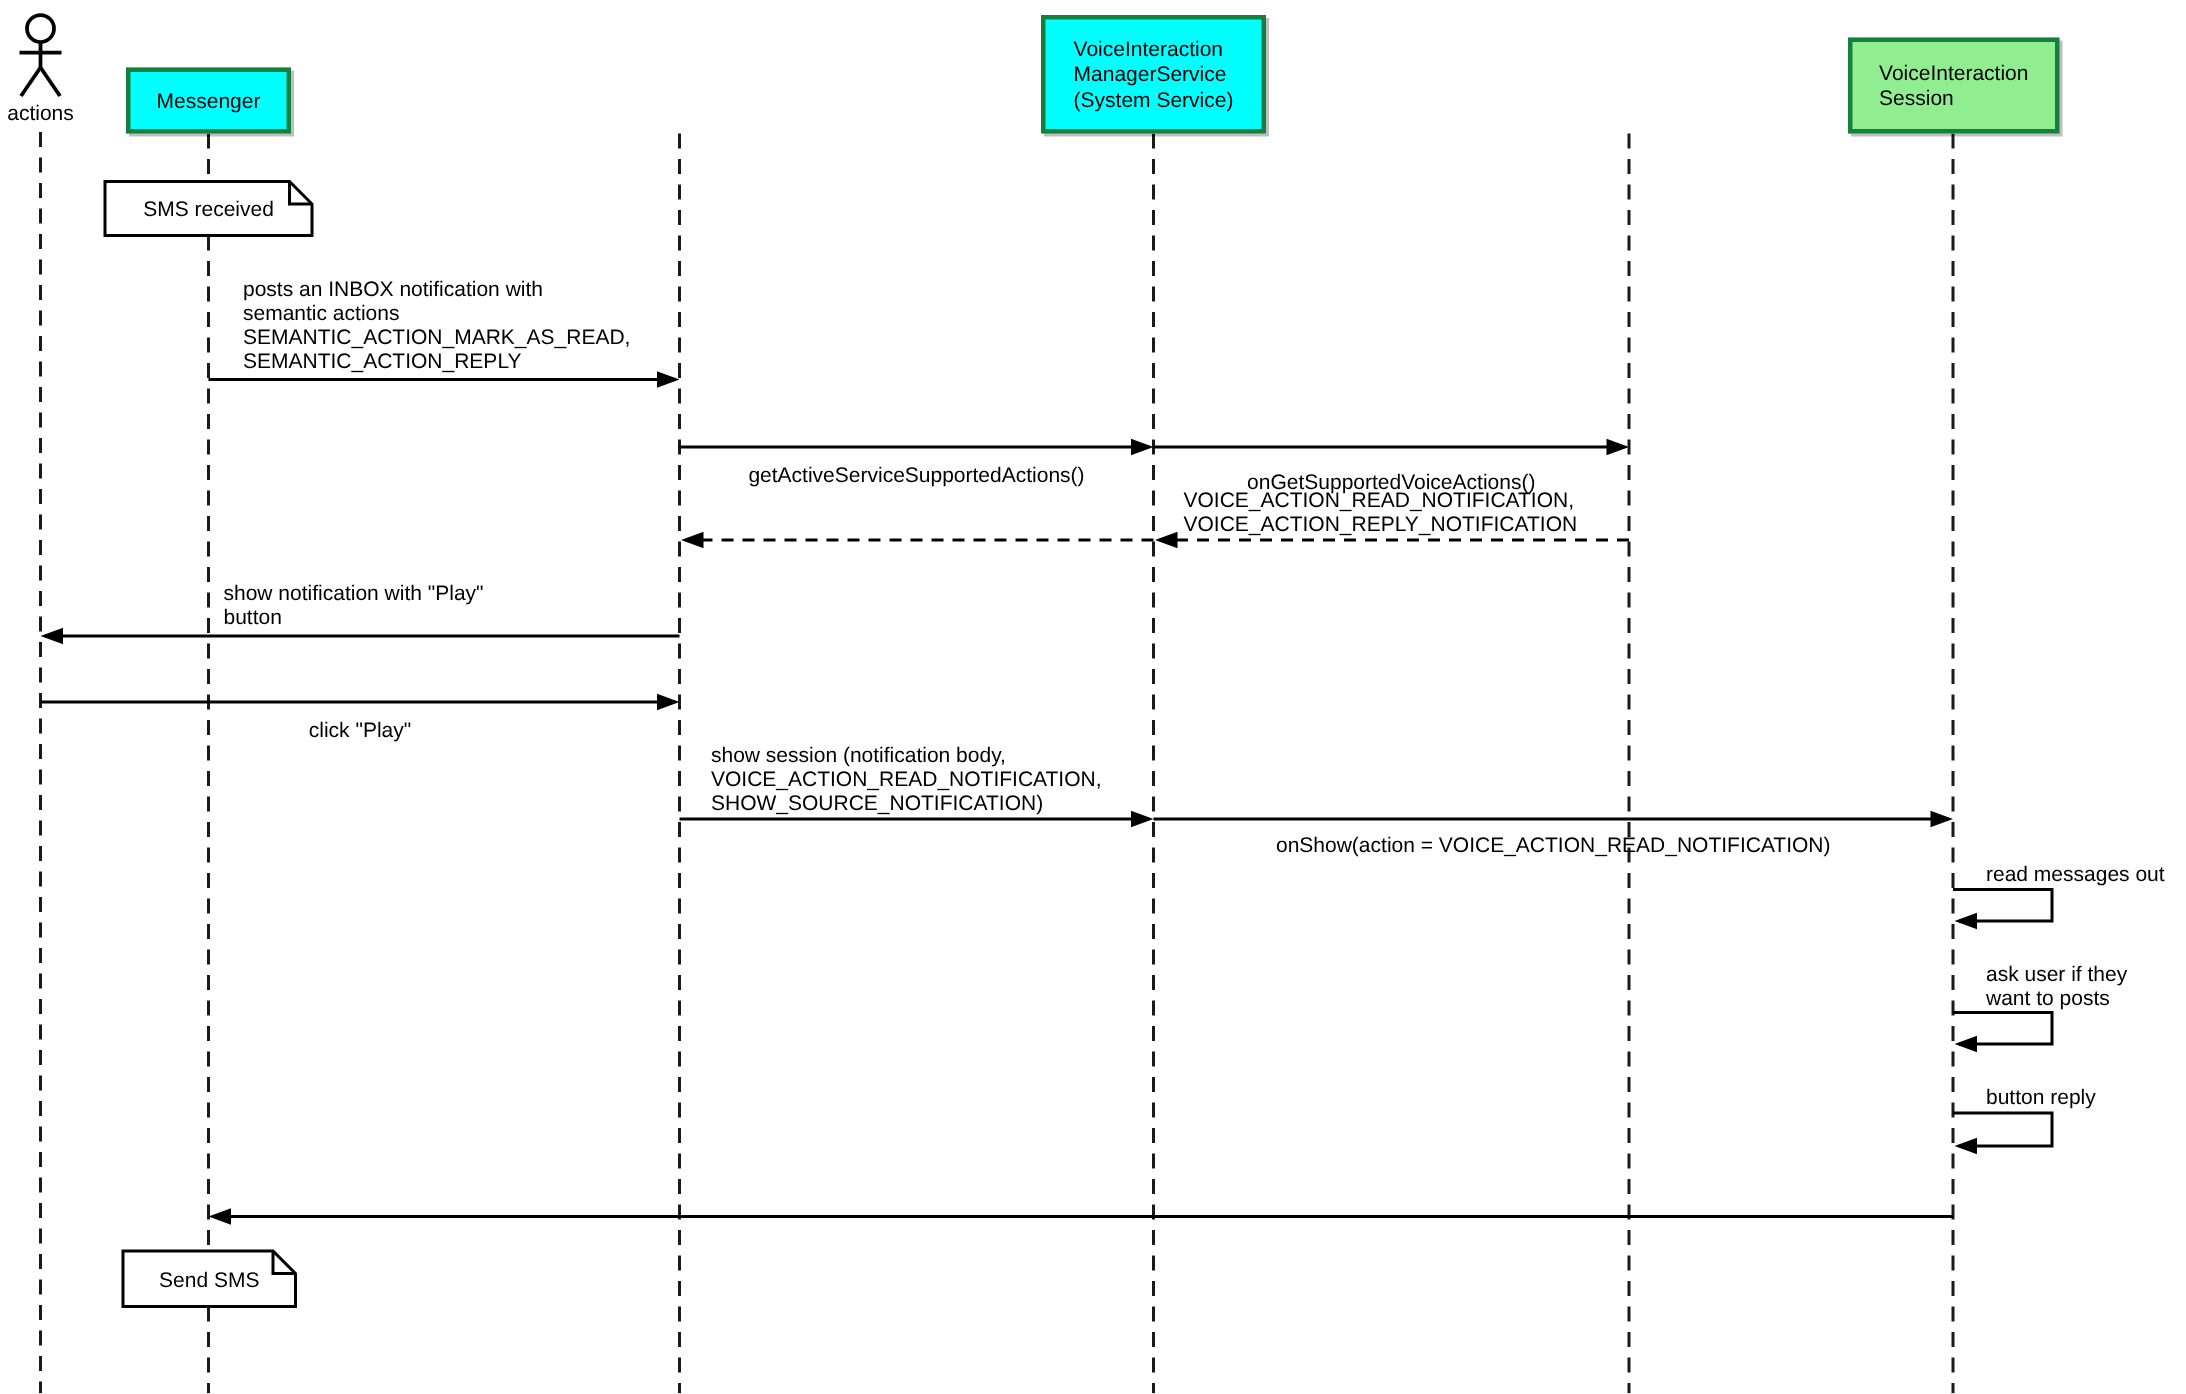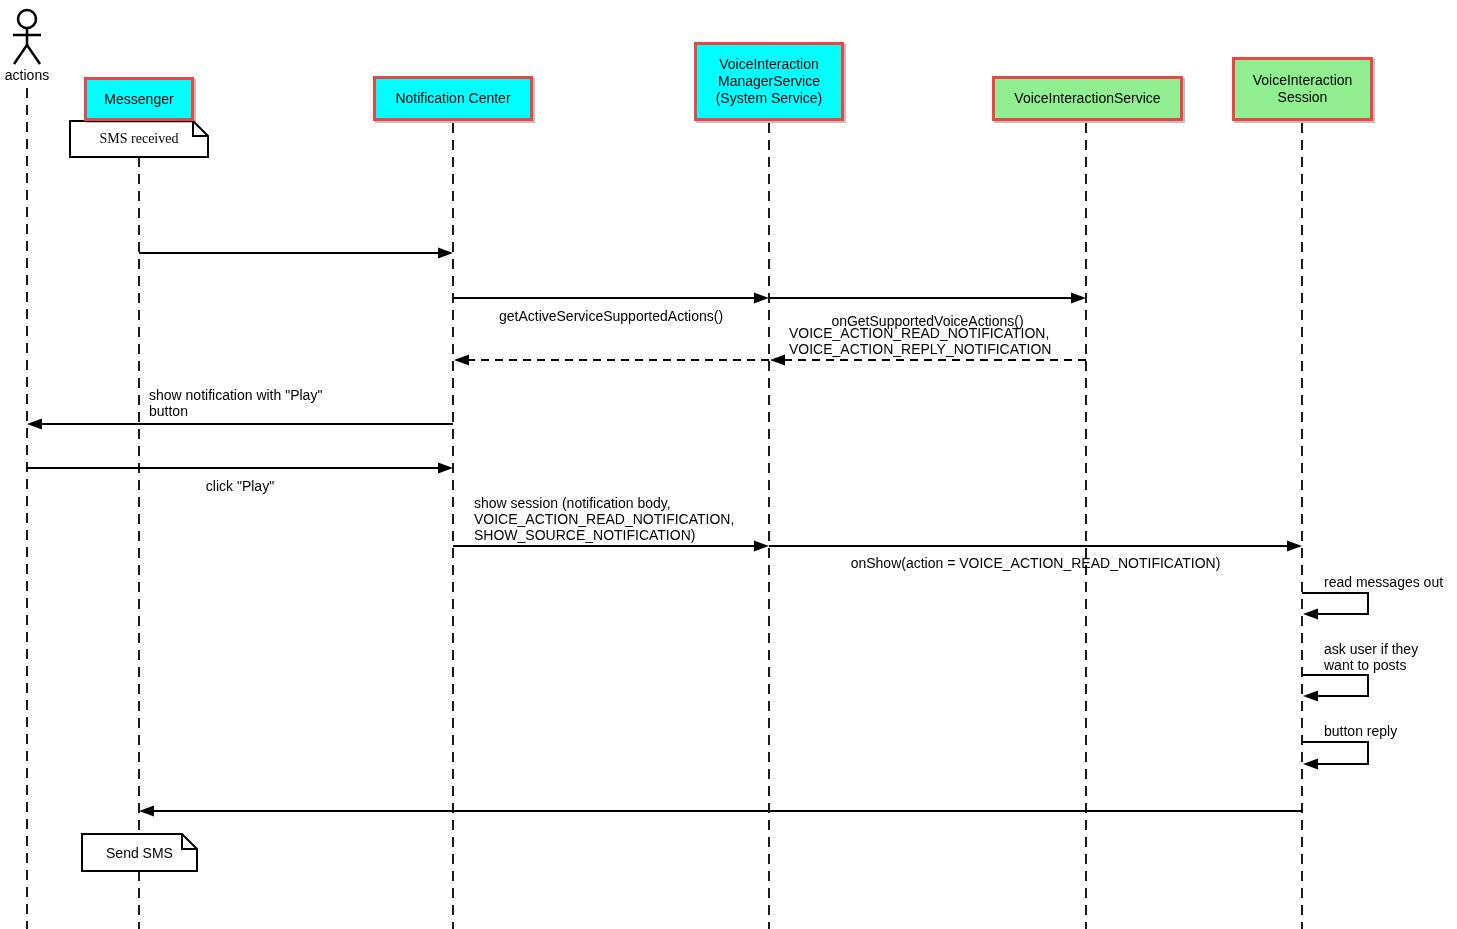--- a/index.html
+++ b/index.html
@@ -8,27 +8,25 @@
     width:1457px; height:929px;
     background:#ffffff;
     font-family:"Liberation Sans", sans-serif;
     color:#000;
     overflow:hidden;
   }
   .layer { position:absolute; left:0; top:0; }
   .pbox {
     position:absolute;
     box-sizing:border-box;
-    border:3px solid #ef4444;
+    border:3px solid #15803d;
     box-shadow:2px 2px 0 rgba(0,0,0,0.25);
     display:flex; align-items:center; justify-content:center;
-    text-align:center;
     font-size:14px; line-height:17px;
     white-space:pre-line;
-    margin-top:32px;
   }
   .cyan  { background:#00ffff; }
   .green { background:#90ee90; }
   .msg {
     position:absolute;
     font-size:14px; line-height:16px;
     white-space:pre-line;
   }
   .center { text-align:center;margin-top:29px; }
   .note-text {
@@ -112,31 +110,33 @@
       <polygon points="1303,764 1318,758.5 1318,769.5" stroke="none" fill="#000"></polygon>
 
       <line x1="1302" y1="811" x2="142" y2="811"></line>
       <polygon points="139,811 154,805.5 154,816.5" stroke="none" fill="#000"></polygon>
     </g>
   </svg>
 
   <div class="actor-label" style="left:0px; top:67px; width:54px;">actions</div>
 
   <div class="pbox cyan" style="left:84px; top:45px; width:110px; height:44px;">Messenger</div>
-  <div class="pbox cyan" style="left:373px; top:44px; width:160px; height:45px;">Notification Center</div>
   <div class="pbox cyan" style="left:694px; top:10px; width:150px; height:79px;">VoiceInteraction
 ManagerService
 (System Service)</div>
-  <div class="pbox green" style="left:992px; top:44px; width:191px; height:45px;">VoiceInteractionService</div>
   <div class="pbox green" style="left:1232px; top:25px; width:141px; height:64px;">VoiceInteraction
 Session</div>
 
-  <div class="note-text" style="left:70px; top:121px; width:138px; height:36px;font-family:Liberation Serif, serif;">SMS received</div>
+  <div class="note-text" style="left:70px; top:121px; width:138px; height:36px;">SMS received</div>
   <div class="note-text" style="left:82px; top:834px; width:115px; height:37px;">Send SMS</div>
 
+  <div class="msg" style="left:162px; top:184px; width:300px;">posts an INBOX notification with
+semantic actions
+SEMANTIC_ACTION_MARK_AS_READ,
+SEMANTIC_ACTION_REPLY</div>
   <div class="msg center" style="left:453px; top:279px; width:316px;">getActiveServiceSupportedActions()</div>
   <div class="msg center" style="left:769px; top:284px; width:317px;">onGetSupportedVoiceActions()</div>
   <div class="msg" style="left:789px; top:325px; width:300px;">VOICE_ACTION_READ_NOTIFICATION,
 VOICE_ACTION_REPLY_NOTIFICATION</div>
   <div class="msg" style="left:149px; top:387px; width:310px;">show notification with "Play"
 button</div>
   <div class="msg center" style="left:27px; top:449px; width:426px;">click "Play"</div>
   <div class="msg" style="left:474px; top:495px; width:300px;">show session (notification body,
 VOICE_ACTION_READ_NOTIFICATION,
 SHOW_SOURCE_NOTIFICATION)</div>

